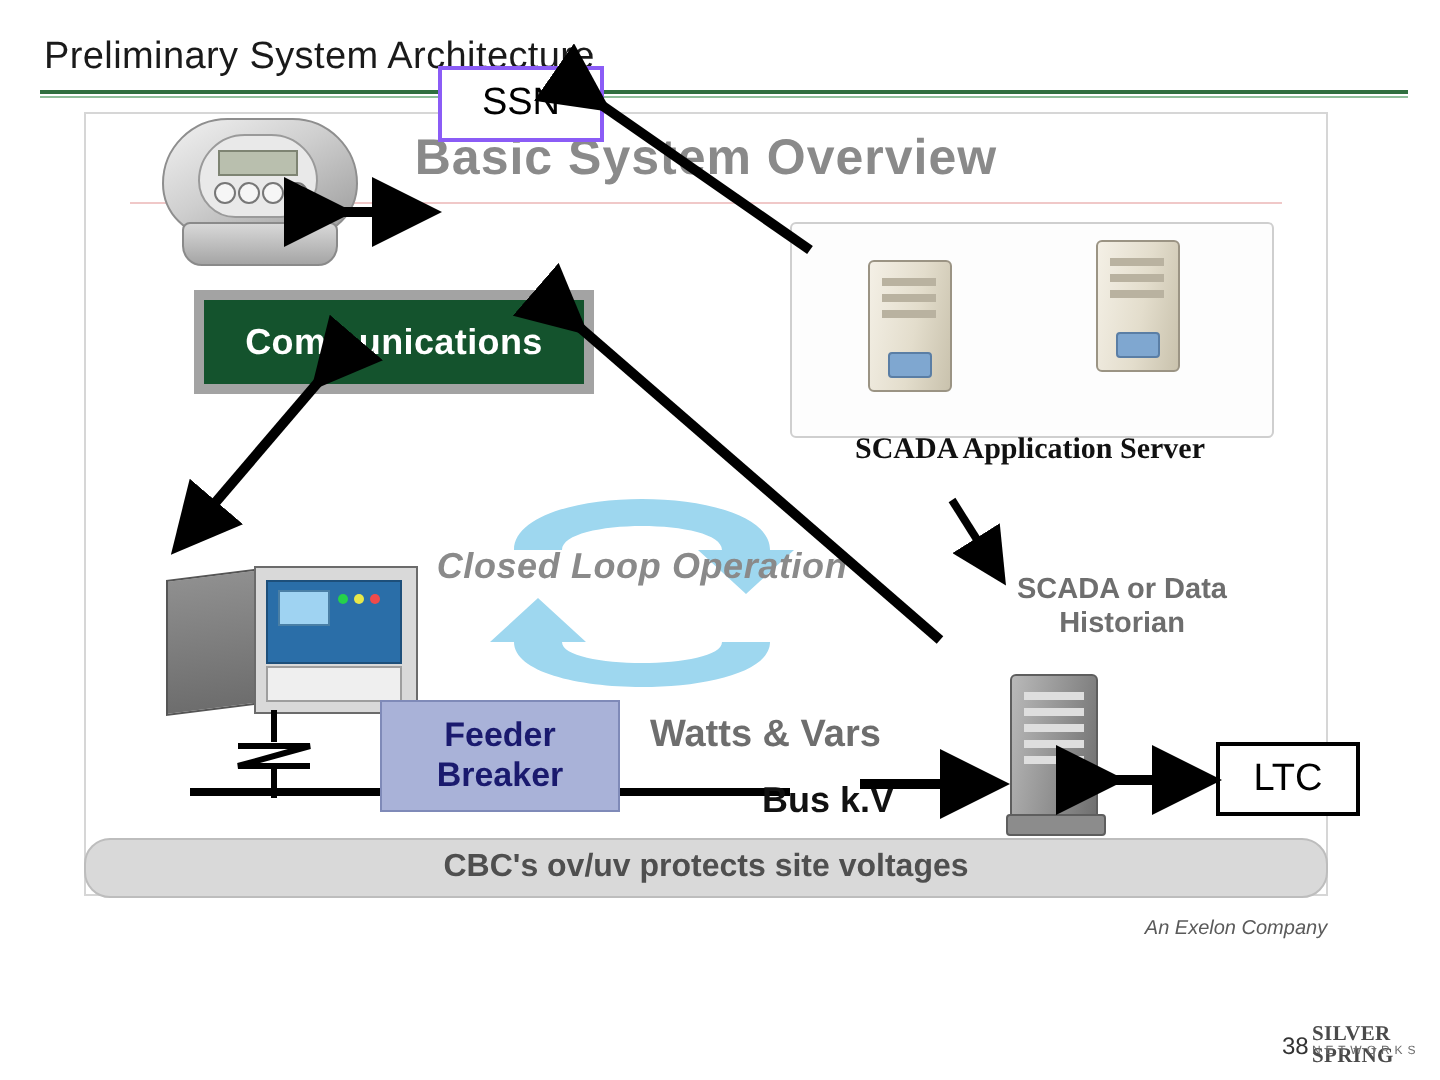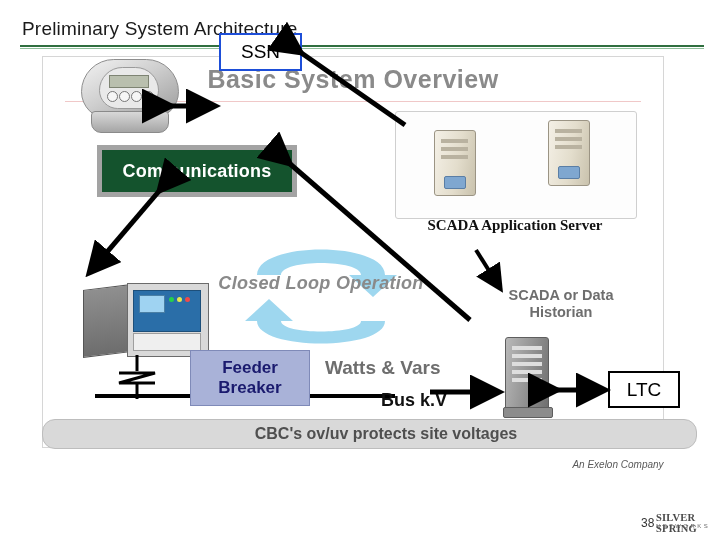--- a/index.html
+++ b/index.html
@@ -153,21 +153,21 @@
   }
 
   
   #ssn-box {
     position: absolute;
     left: 219px;
     top: 33px;
     width: 79px;
     height: 34px;
     background: #ffffff;
-    border: 2px solid #1d4ed8;
+    border: 2px solid #8b5cf6;
     display: flex;
     align-items: center;
     justify-content: center;
     font-size: 19px;
     color: #000000;
   }
 
   
   #cabinet {
     position: absolute;
@@ -427,21 +427,20 @@
     height: 28px;
     background: #d9d9d9;
     border: 1px solid #bdbdbd;
     border-radius: 13px;
     display: flex;
     align-items: center;
     justify-content: center;
     font-size: 16px;
     font-weight: bold;
     color: #4f4f4f;
-    padding-left: 33px;
   }
 
   
   #arrow-layer {
     position: absolute;
     left: 0;
     top: 0;
     width: 720px;
     height: 540px;
     pointer-events: none;

